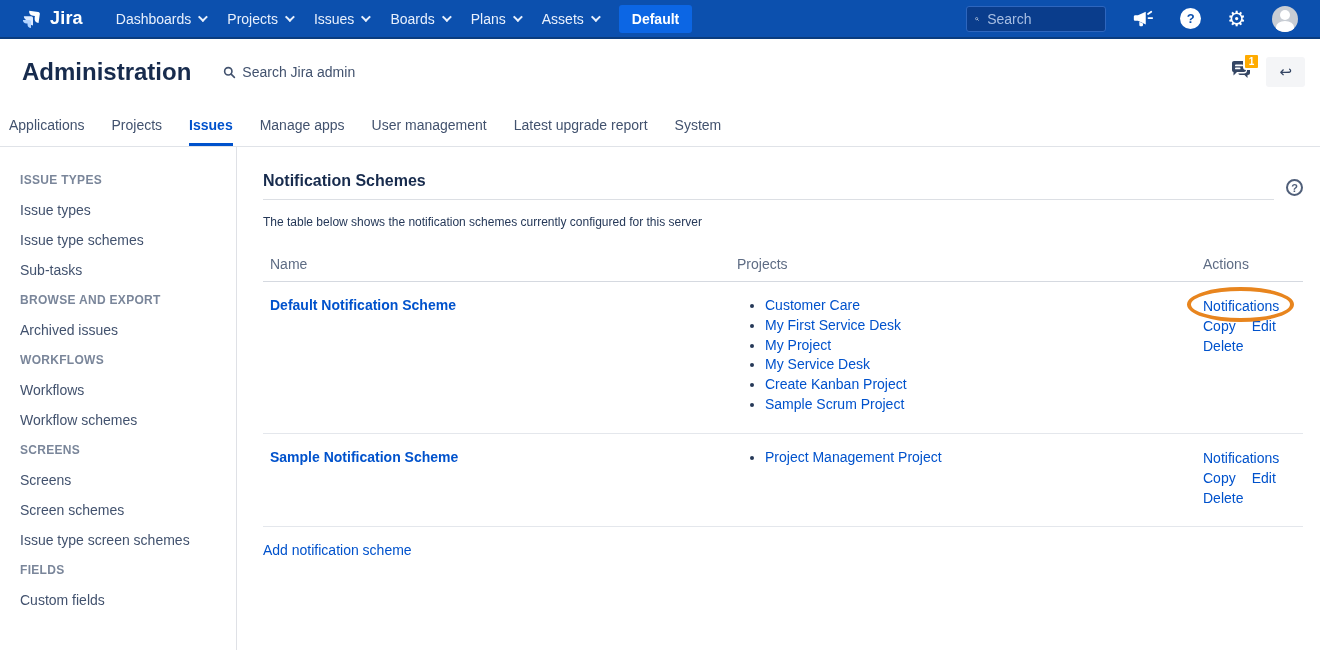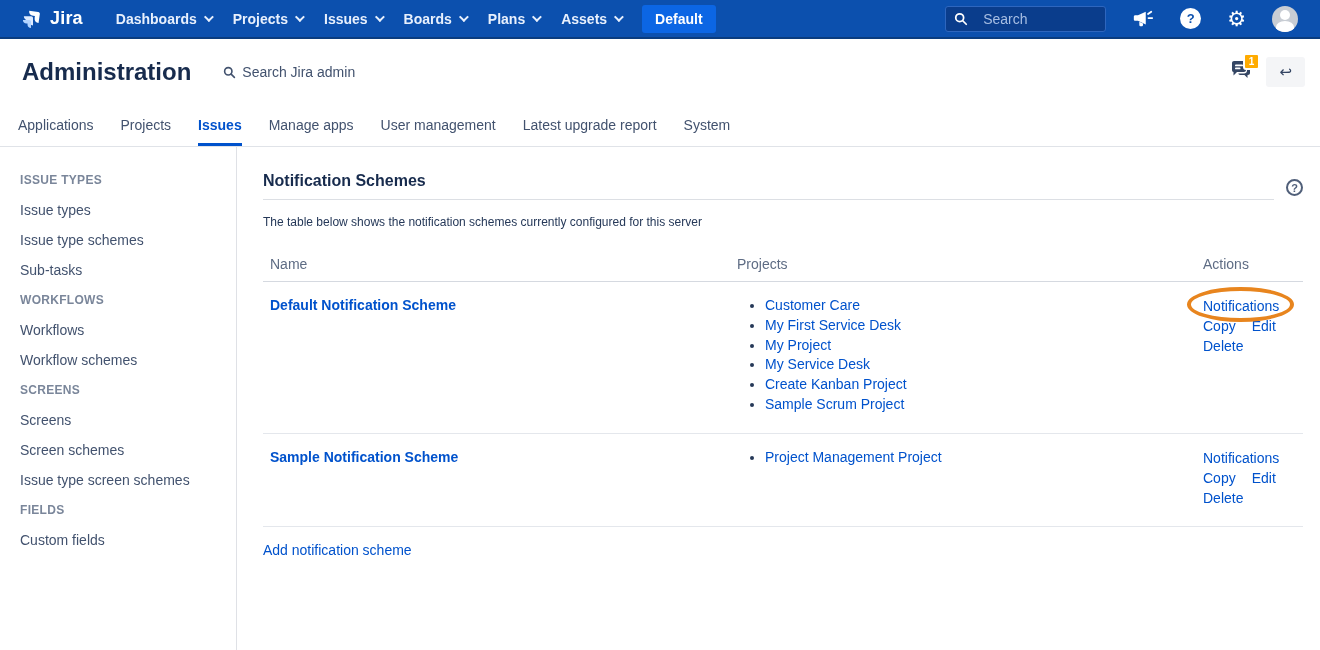--- a/index.html
+++ b/index.html
@@ -6,27 +6,27 @@
   html,body { width:1320px; height:650px; overflow:hidden; background:#fff;
     font-family:"Liberation Sans", sans-serif; color:#172B4D; }
 
   
   .topnav { height:39px; background:#0C50AE; border-bottom:2px solid #0A3C7F;
     display:flex; align-items:center; padding:0 14px; }
   .logo { display:flex; align-items:flex-start; gap:6px; margin:0 22px 0 8px; cursor:pointer; }
   .logo-text { color:#fff; font-size:18px; font-weight:600; letter-spacing:.2px; }
   .nav-items { display:flex; list-style:none; align-items:center; }
   .nav-item { color:#E8F0FD; font-size:14px; padding:6px 11px; display:flex; align-items:center;
-    gap:7px; cursor:pointer; white-space:nowrap;font-weight:bold; }
+    gap:7px; cursor:pointer; white-space:nowrap; }
   .chev { width:7px; height:7px; border-right:2px solid #E8F0FD; border-bottom:2px solid #E8F0FD;
     transform:rotate(45deg) translateY(-2px); display:inline-block; }
   .create-btn { background:#0C66E4; color:#fff; font-size:14px; font-weight:600;
     border:none; border-radius:3px; padding:6px 13px; margin-left:10px; cursor:pointer; }
   .nav-spacer { flex:1; }
-  .nav-search { display:flex; align-items:center; gap:15px; width:161px; height:26px;
+  .nav-search { display:flex; align-items:center; gap:8px; width:140px; height:26px;
     background:#0A3D8C; border:1px solid #2E66BE; border-radius:3px; padding:0 8px; }
   .nav-search input { background:transparent; border:none; outline:none; color:#DCE7F7;
     font-size:14px; width:110px; font-family:inherit; }
   .nav-search input::placeholder { color:#A7BEE3; }
   .nav-iconbar { display:flex; align-items:center; gap:26px; margin:0 8px 0 26px; }
   .nav-icon { cursor:pointer; display:flex; align-items:center; justify-content:center; }
   .help-circle { width:21px; height:21px; border-radius:50%; background:#fff; color:#0C50AE;
     font-size:13px; font-weight:700; display:flex; align-items:center; justify-content:center; }
   .gear-glyph { color:#fff; font-size:21px; line-height:1; }
   .avatar { width:26px; height:26px; border-radius:50%; background:#C8CDD4; position:relative; overflow:hidden; }
@@ -45,21 +45,21 @@
   .admin-right { margin-left:auto; display:flex; align-items:center; gap:8px; }
   .feedback-wrap { position:relative; width:30px; height:30px; cursor:pointer; }
   .feedback-badge { position:absolute; top:-4px; right:-2px; background:#FFAB00; color:#fff;
     font-size:10px; font-weight:700; border-radius:3px; padding:1px 4px; border:2px solid #fff; }
   .back-btn { background:#F4F5F7; border:none; border-radius:3px; height:30px; padding:0 13px;
     font-size:14px; color:#42526E; display:flex; align-items:center; gap:7px; cursor:pointer;
     font-family:inherit; }
   .back-arrow { font-size:15px; color:#344563; }
 
   
-  .tabbar { display:flex; gap:27px; padding:12px 0 0 18px; border-bottom:1px solid #E0E3E8; }
+  .tabbar { display:flex; gap:27px; padding:12px 0 0 9px; border-bottom:1px solid #E0E3E8; }
   .tab { font-size:14px; color:#42526E; padding-bottom:10px; cursor:pointer; border-bottom:3px solid transparent; }
   .tab.active { color:#0052CC; font-weight:600; border-bottom-color:#0052CC; }
 
   
   .content { display:flex; height:506px; }
   .sidebar { width:237px; border-right:1px solid #DFE1E6; padding:26px 10px 0 20px; flex-shrink:0; }
   .side-section { margin-top:12px; }
   .side-section:first-child { margin-top:0; }
   .side-head { font-size:12px; font-weight:700; color:#7A869A; letter-spacing:.3px;
     height:14px; line-height:14px; margin-bottom:16px; }
@@ -196,20 +196,24 @@
 <div class="content">
 
   <aside class="sidebar">
     <div class="side-section">
       <div class="side-head">ISSUE TYPES</div>
       <div class="side-item">Issue types</div>
       <div class="side-item">Issue type schemes</div>
       <div class="side-item">Sub-tasks</div>
     </div>
     <div class="side-section">
+      <div class="side-head">BROWSE AND EXPORT</div>
+      <div class="side-item">Archived issues</div>
+    </div>
+    <div class="side-section">
       <div class="side-head">WORKFLOWS</div>
       <div class="side-item">Workflows</div>
       <div class="side-item">Workflow schemes</div>
     </div>
     <div class="side-section">
       <div class="side-head">SCREENS</div>
       <div class="side-item">Screens</div>
       <div class="side-item">Screen schemes</div>
       <div class="side-item">Issue type screen schemes</div>
     </div>

